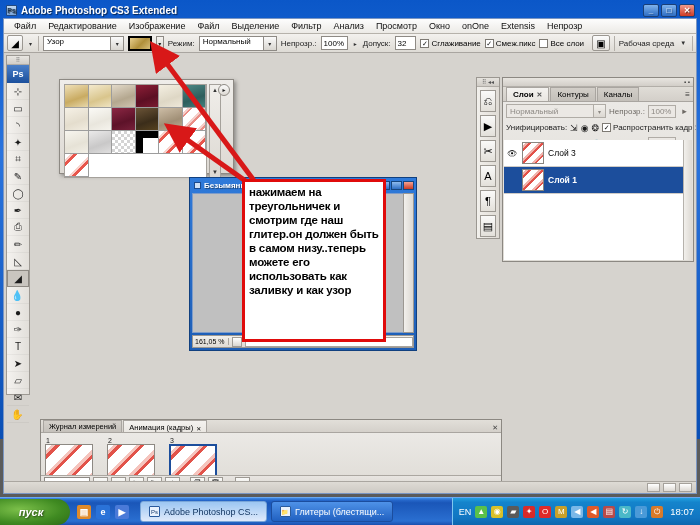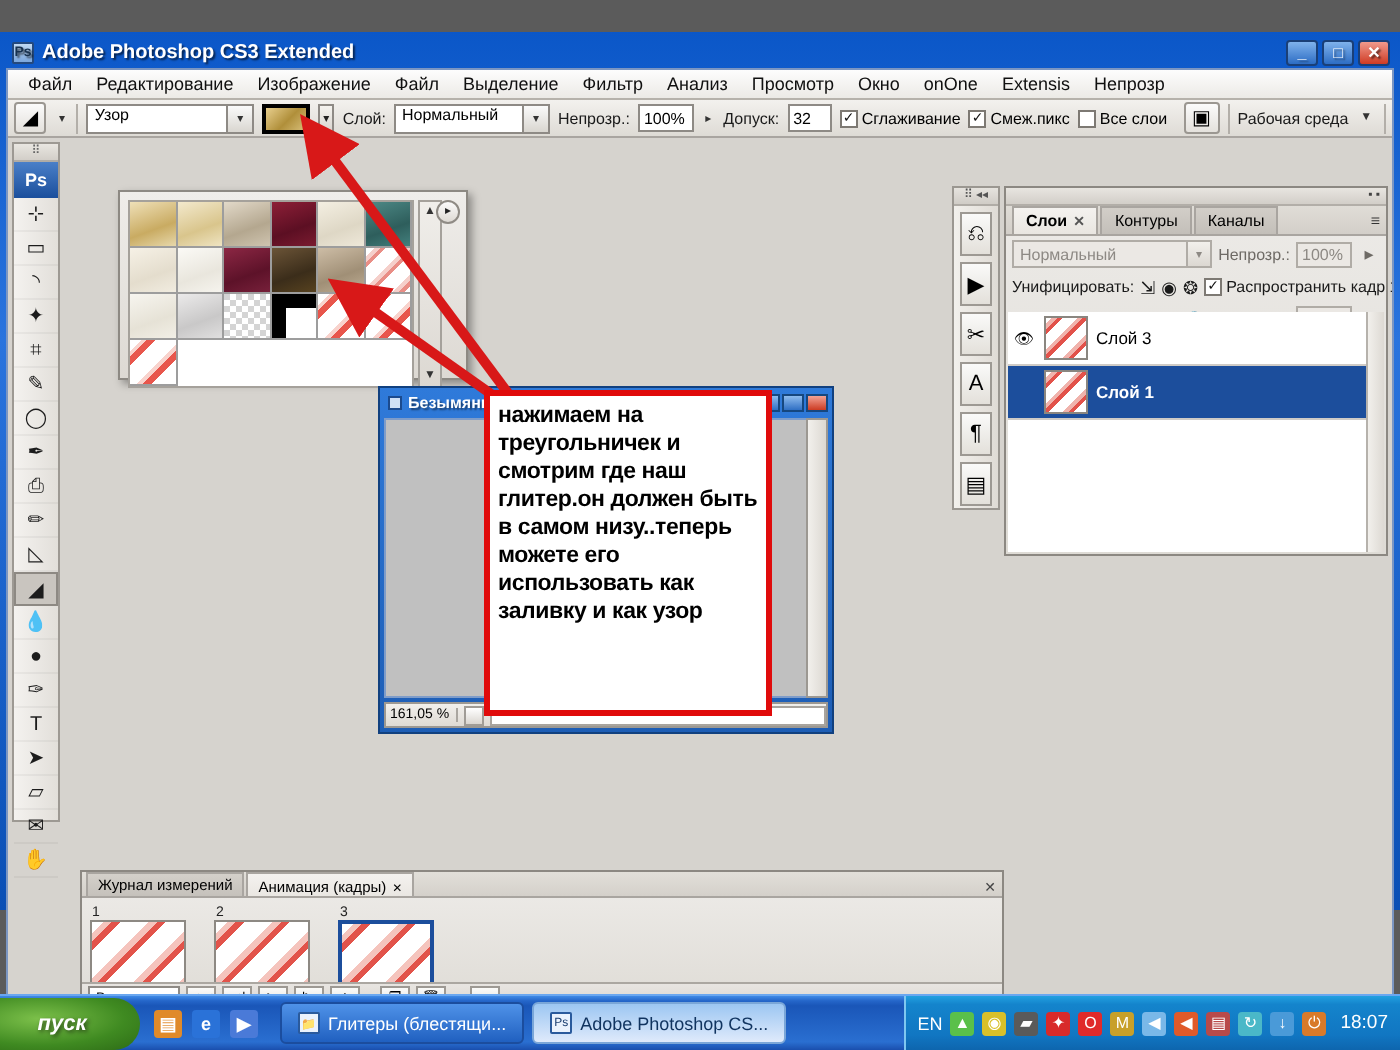--- a/index.html
+++ b/index.html
@@ -4,21 +4,21 @@
 <style>
   * { box-sizing: border-box; margin:0; padding:0; }
   body {
     width:700px; height:525px; overflow:hidden;
     font-family:"Liberation Sans", sans-serif;
     font-size:9px; color:#000; background:#5b5b5b;
     position:relative;
   }
   
   #app-window{
-    position:absolute; left:0; top:16px; width:700px; height:439px;
+    position:absolute; left:0; top:0; width:700px; height:439px;
     background:linear-gradient(to bottom,#0b57c8 0%,#2a74de 35%,#0a4fb5 100%);
     padding:2px 3px 3px 3px;
   }
   
   #titlebar{
     height:16px; display:flex; align-items:center; gap:4px;
     padding-left:3px; color:#fff; font-weight:bold; font-size:10px;
     text-shadow:1px 1px 1px rgba(0,0,0,.6);
   }
   #titlebar .psbadge{
@@ -327,21 +327,21 @@
     <div id="optionsbar">
       <div class="toolicon">◢</div>
       <div class="tri-btn">▾</div>
       <div class="obsep"></div>
       <div class="combo" style="width:92px">
         <span>Узор</span>
         <span class="arw">▾</span>
       </div>
       <div class="swatchbtn"></div>
       <div class="swatch-drop">▾</div>
-      <div class="oblabel">Слой:</div>
+      <div class="oblabel">Режим:</div>
       <div class="combo" style="width:80px">
         <span>Нормальный</span>
         <span class="arw">▾</span>
       </div>
       <div class="oblabel">Непрозр.:</div>
       <div class="numbox" style="width:30px">100%</div>
       <div class="tri-btn">▸</div>
       <div class="oblabel">Допуск:</div>
       <div class="numbox" style="width:24px">32</div>
       <div class="chk">
@@ -592,27 +592,27 @@
 </div>
 
 <div id="taskbar">
   <div id="startbtn">пуск</div>
   <div id="quicklaunch">
     <span class="ql" style="background:#e08a2a">▤</span>
     <span class="ql" style="background:#2a72d8">e</span>
     <span class="ql" style="background:#4a7ad8">▶</span>
   </div>
   <div id="tasks">
+    <div class="taskbtn active">
+      <span class="tic">Ps</span>
+      <span>Adobe Photoshop CS...</span>
+    </div>
     <div class="taskbtn">
       <span class="tic">📁</span>
       <span>Глитеры (блестящи...</span>
-    </div>
-    <div class="taskbtn active">
-      <span class="tic">Ps</span>
-      <span>Adobe Photoshop CS...</span>
     </div>
   </div>
   <div id="tray">
     <span>EN</span>
     <span class="tico" style="background:#5ac04a">▲</span>
     <span class="tico" style="background:#d8c02a">◉</span>
     <span class="tico" style="background:#5a5a5a">▰</span>
     <span class="tico" style="background:#d82a2a">✦</span>
     <span class="tico" style="background:#e02a2a">O</span>
     <span class="tico" style="background:#c8a02a">M</span>

